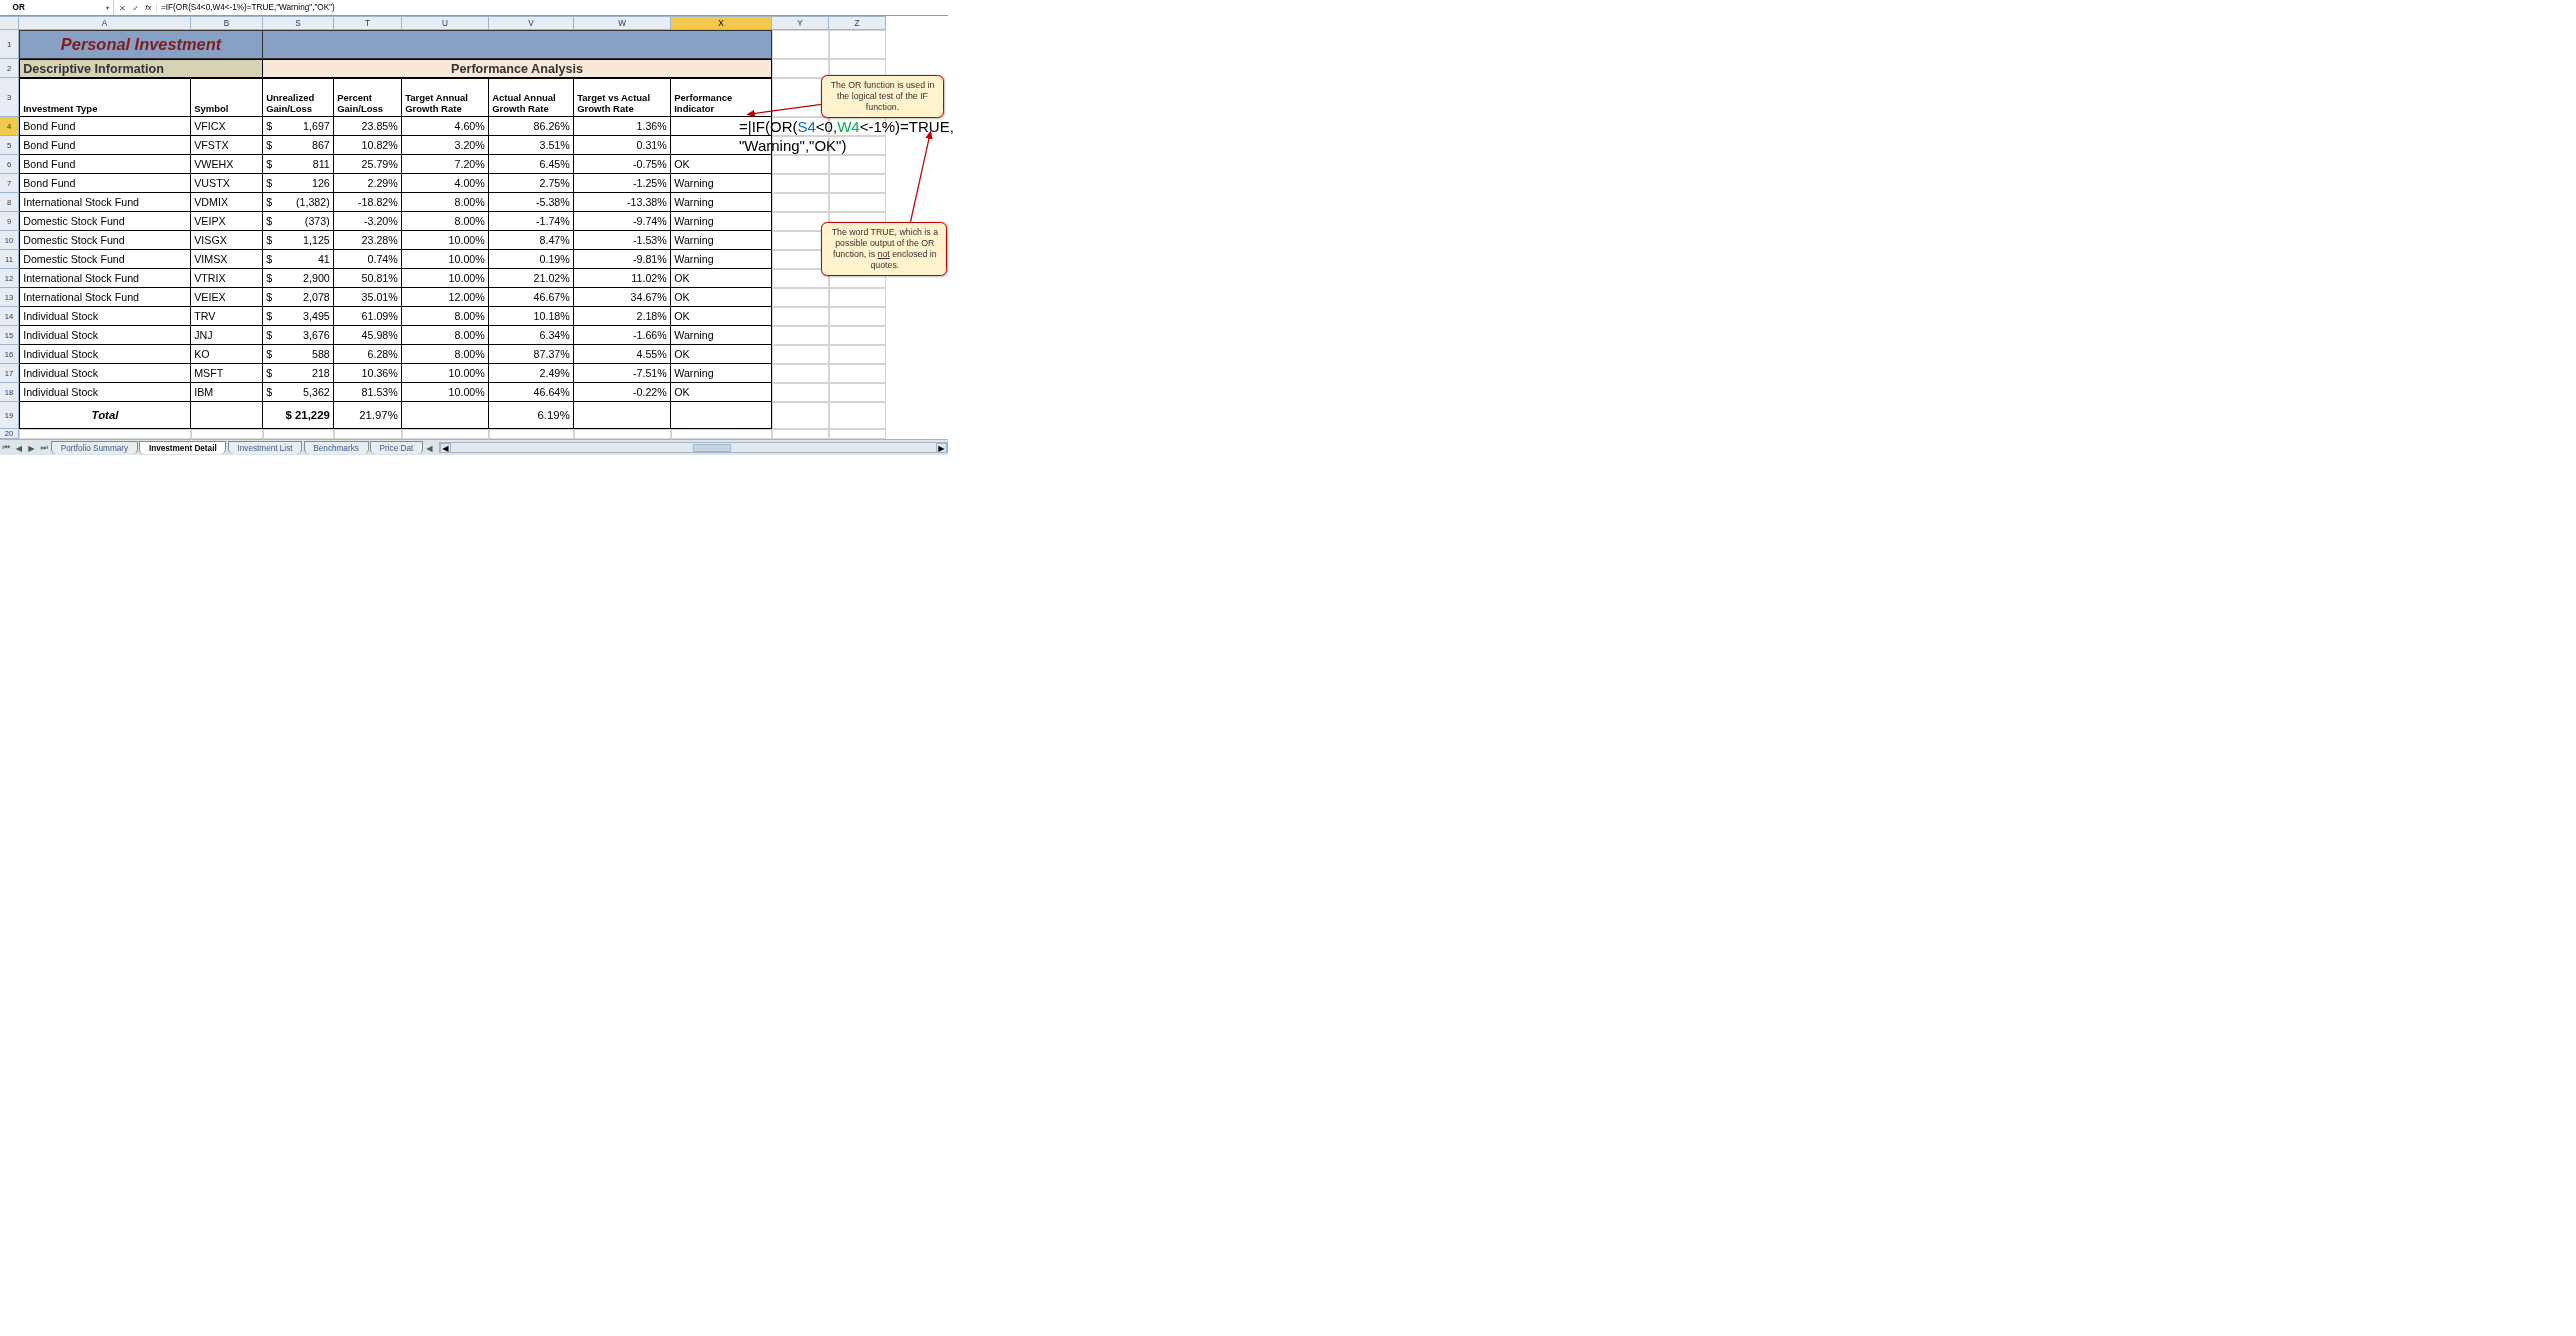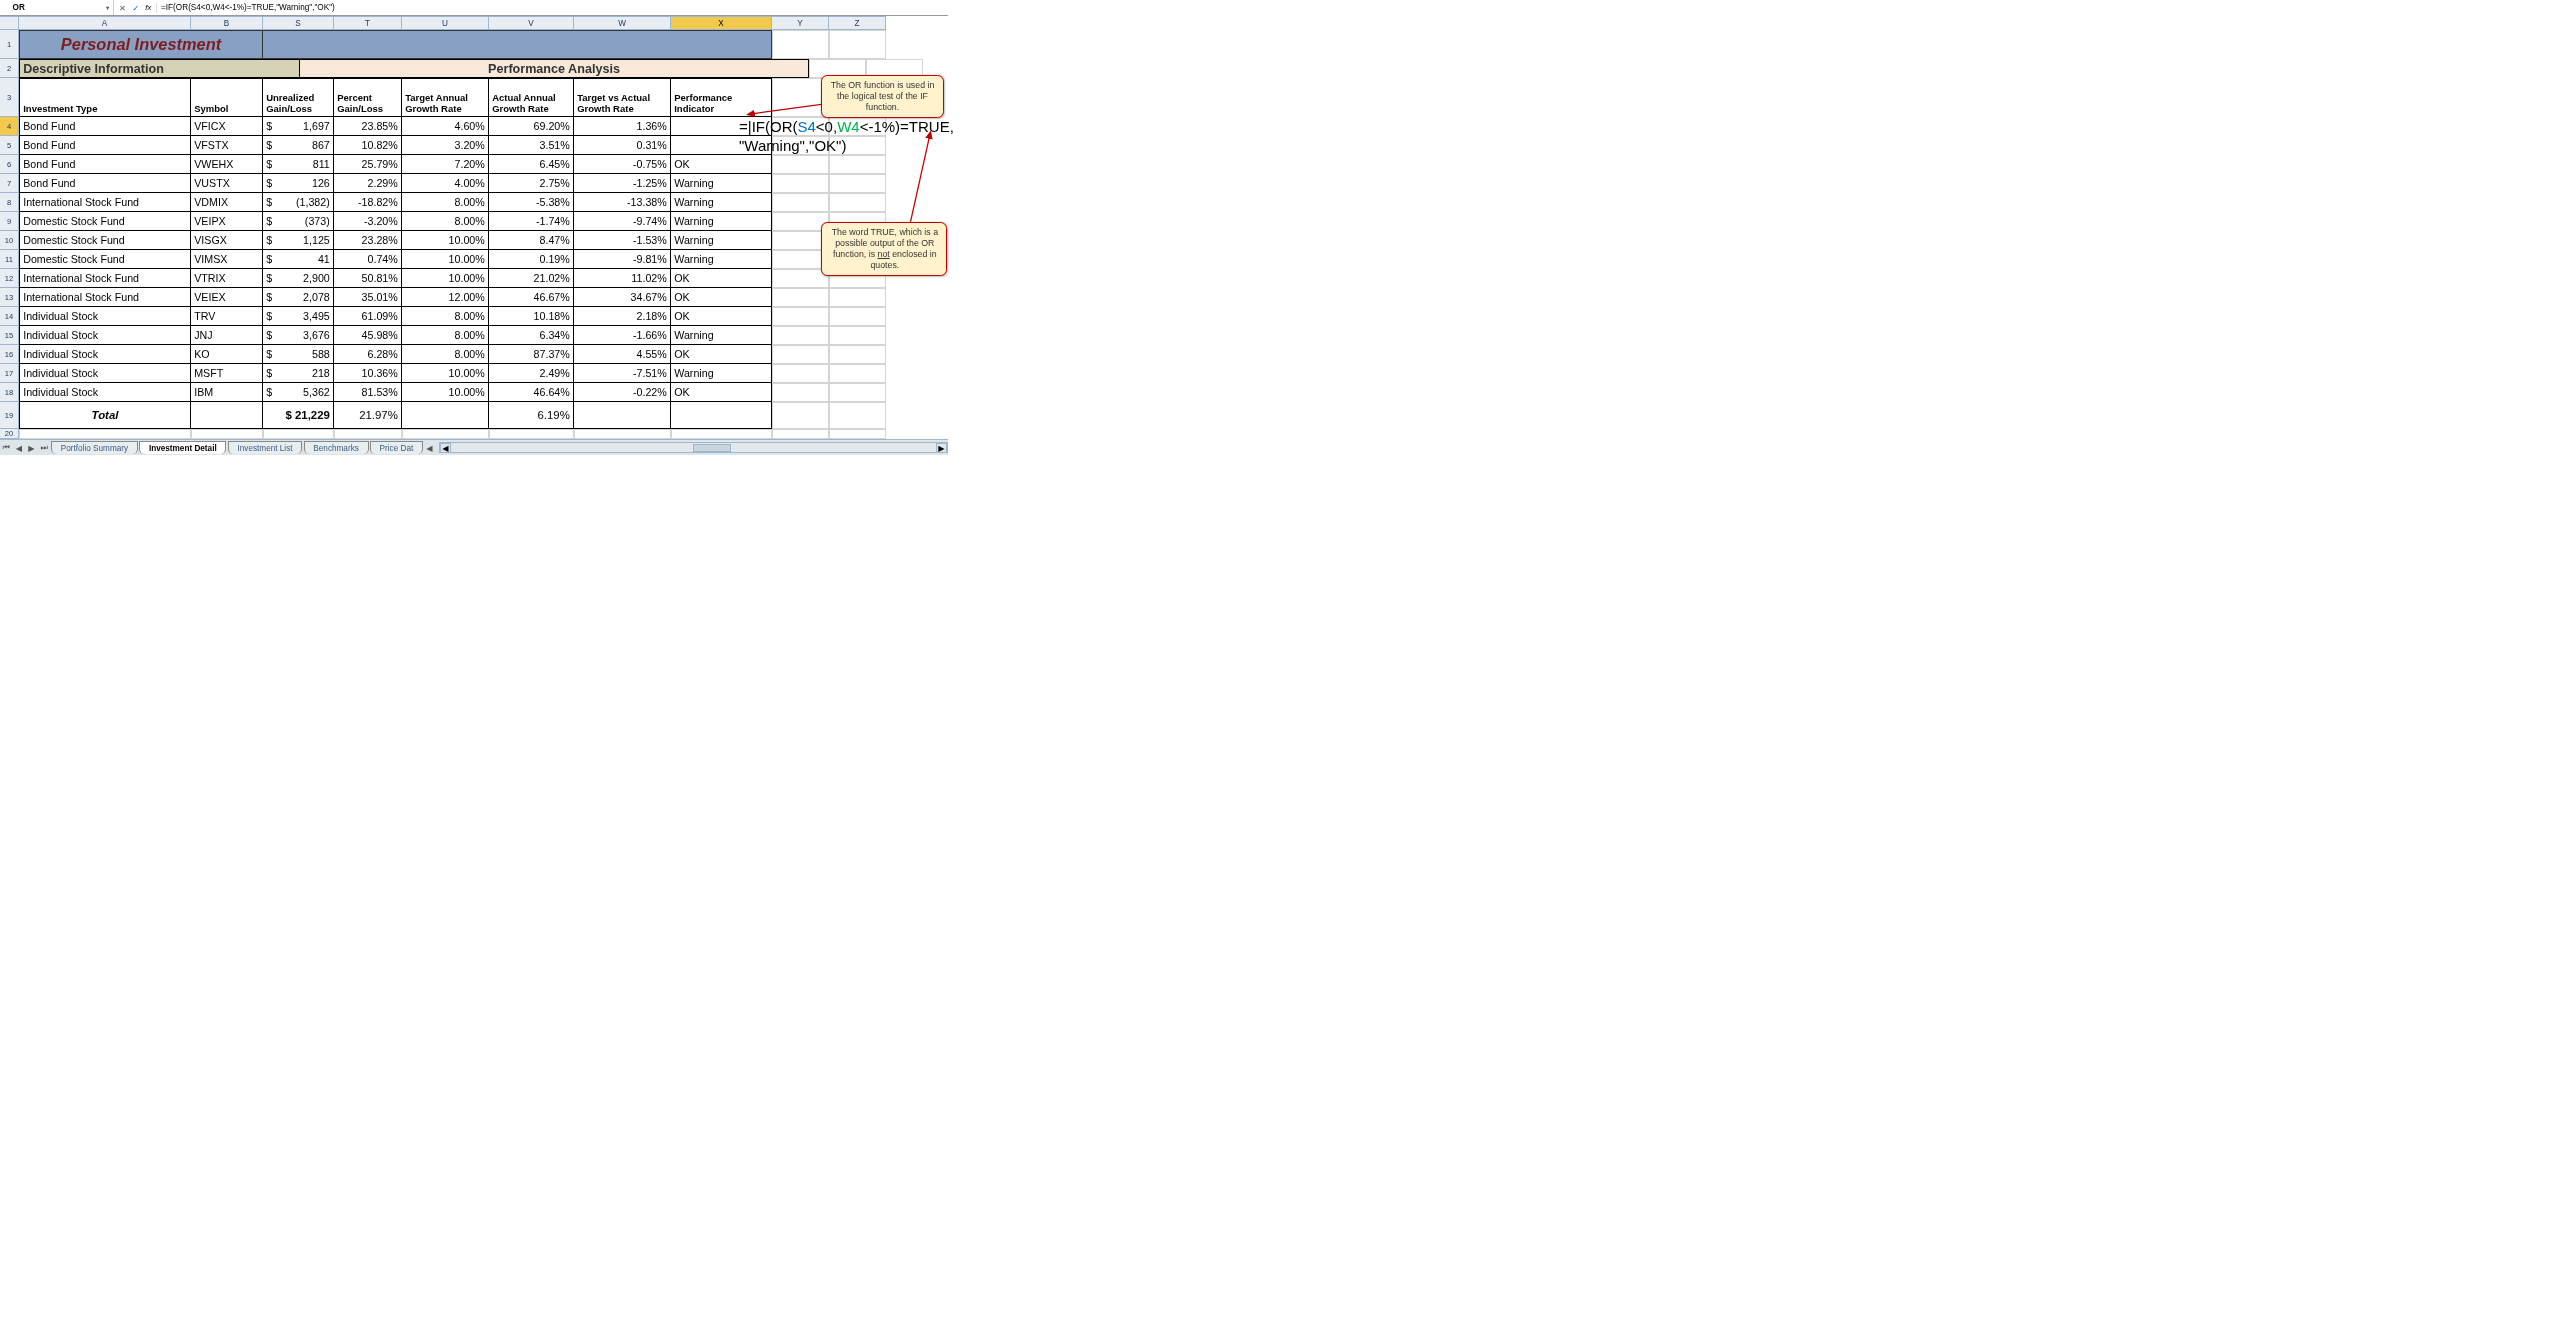--- a/index.html
+++ b/index.html
@@ -160,21 +160,21 @@
       </div>
 
       <div class="datarow title">
         <div class="cell title-banner" style="width:244px">Personal Investment</div>
         <div class="cell" style="width:509px; background:#88a0c4; border:0.6px solid #333; border-left:none;"></div>
         <div class="cell cY plain" style="border:0.6px solid #d4d4d4;"></div>
         <div class="cell cZ plain" style="border:0.6px solid #d4d4d4;"></div>
       </div>
 
       <div class="datarow">
-        <div class="cell desc-header" style="width:281px; border:0.6px solid #000;">Descriptive Information</div>
+        <div class="cell desc-header" style="width:244px; border:0.6px solid #000;">Descriptive Information</div>
         <div class="cell perf-header" style="width:509px; border:0.6px solid #000; border-left:none;">Performance Analysis</div>
         <div class="cell cY" style="border:0.6px solid #d4d4d4;"></div>
         <div class="cell cZ" style="border:0.6px solid #d4d4d4;"></div>
       </div>
 
       <div class="datarow h3">
         <div class="cell h3cell first cA">Investment Type</div>
         <div class="cell h3cell cB">Symbol</div>
         <div class="cell h3cell cS">Unrealized Gain/Loss</div>
         <div class="cell h3cell cT">Percent Gain/Loss</div>
@@ -191,21 +191,21 @@
     <div class="cell firstcol cA">Bond Fund</div>
     <div class="cell cB">VFICX</div>
     <div class="cell cS money">
               <div class="money-pair">
                 <span class="d">$</span>
                 <span class="v">1,697</span>
               </div>
             </div>
     <div class="cell cT r">23.85%</div>
     <div class="cell cU r">4.60%</div>
-    <div class="cell cV r">69.20%</div>
+    <div class="cell cV r">86.26%</div>
     <div class="cell cW r">1.36%</div>
     <div class="cell cX"></div>
     <div class="cell cY" style="border:0.6px solid #d4d4d4;"></div>
     <div class="cell cZ" style="border:0.6px solid #d4d4d4;"></div>
           </div>
           <div class="datarow">
     <div class="cell firstcol cA">Bond Fund</div>
     <div class="cell cB">VFSTX</div>
     <div class="cell cS money">
               <div class="money-pair">

